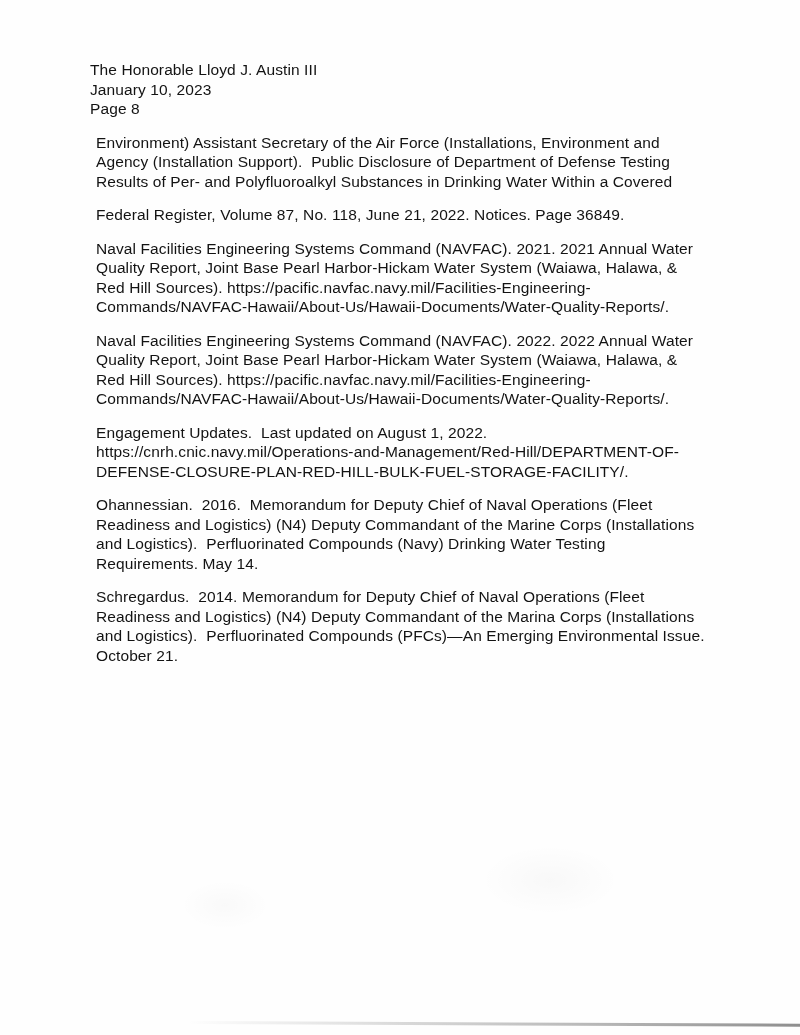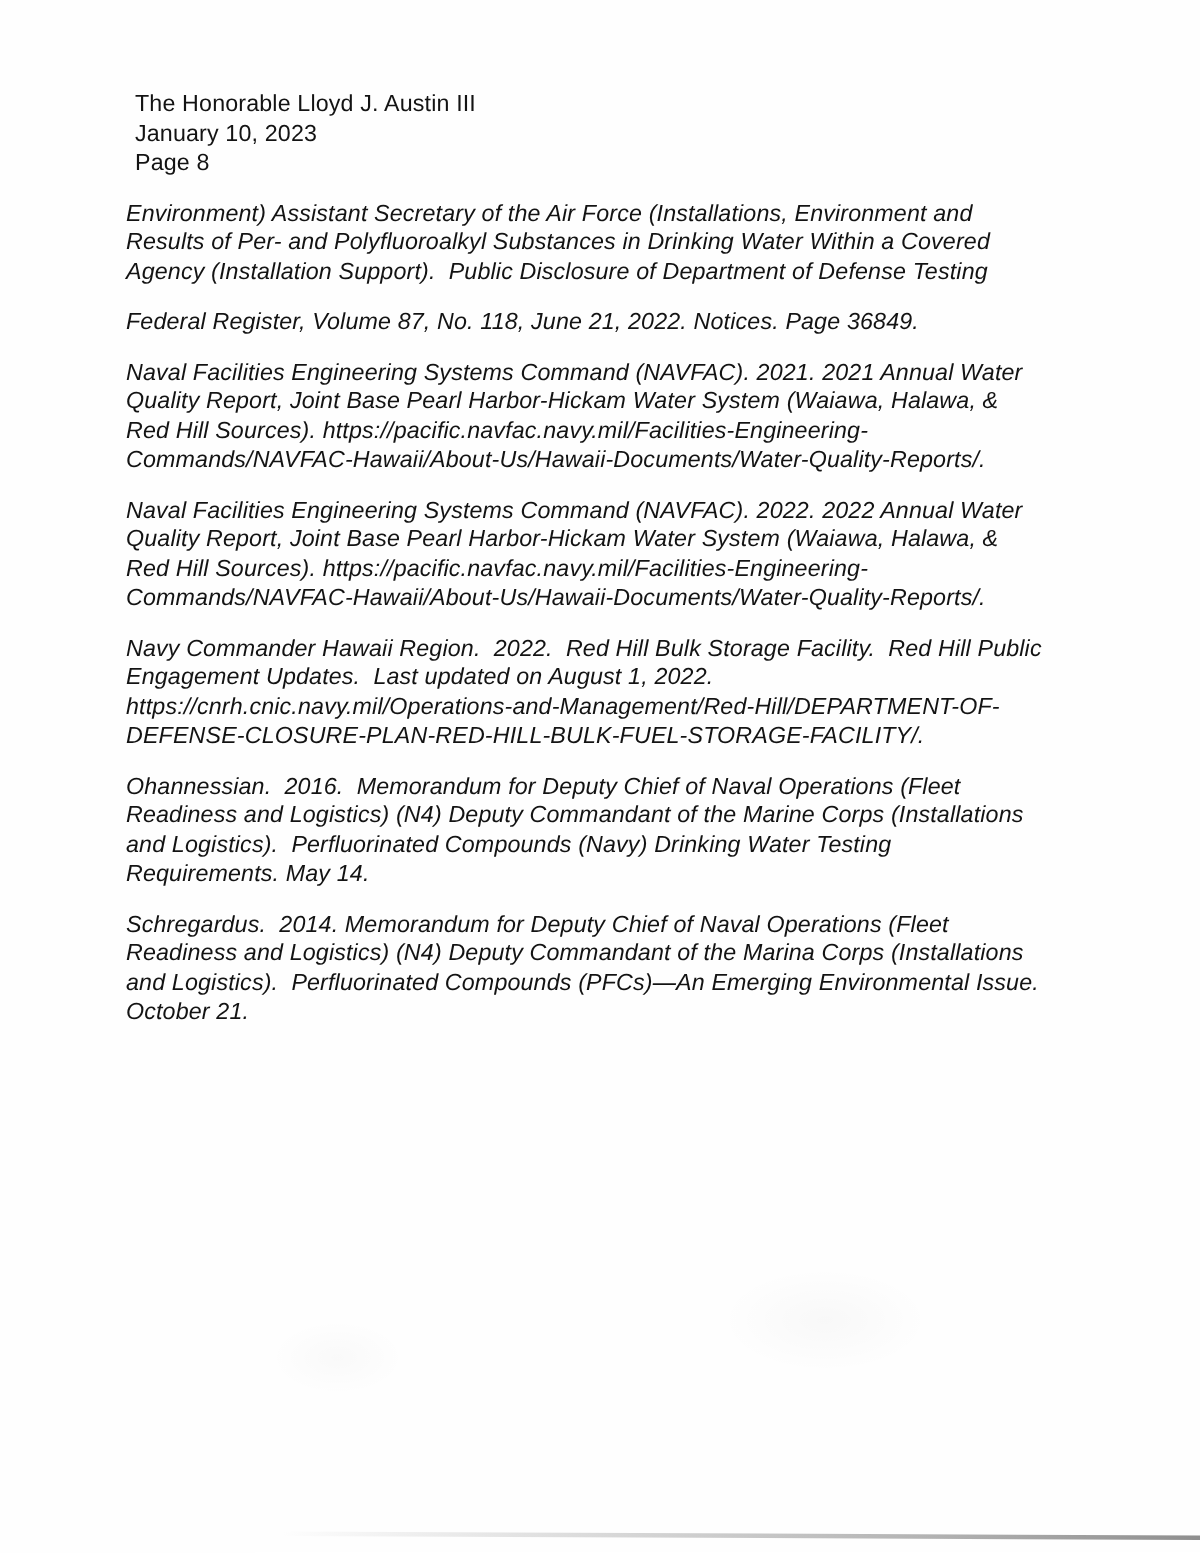--- a/index.html
+++ b/index.html
@@ -22,22 +22,21 @@
     top: 60px;
     width: 680px;
     font-size: 15.5px;
     line-height: 19.5px;
     letter-spacing: 0.1px;
   }
   .header-block {
     margin: 0 0 14px 6px;
   }
   .para {
-    margin: 0 0 14px 0;
-    font-style: italic;
+    margin: 0 0 14px 12px;
   }
   .ln {
     display: block;
     white-space: pre-wrap;
   }
   .scan-line {
     position: absolute;
     left: 188px;
     right: 0;
     top: 1021px;
@@ -74,22 +73,22 @@
   <div class="content">
 
     <div class="header-block">
       <span class="ln">The Honorable Lloyd J. Austin III</span>
       <span class="ln">January 10, 2023</span>
       <span class="ln">Page 8</span>
     </div>
 
     <p class="para">
       <span class="ln">Environment) Assistant Secretary of the Air Force (Installations, Environment and</span>
+      <span class="ln">Agency (Installation Support).  Public Disclosure of Department of Defense Testing</span>
       <span class="ln">Results of Per- and Polyfluoroalkyl Substances in Drinking Water Within a Covered</span>
-      <span class="ln">Agency (Installation Support).  Public Disclosure of Department of Defense Testing</span>
     </p>
 
     <p class="para">
       <span class="ln">Federal Register, Volume 87, No. 118, June 21, 2022. Notices. Page 36849.</span>
     </p>
 
     <p class="para">
       <span class="ln">Naval Facilities Engineering Systems Command (NAVFAC). 2021. 2021 Annual Water</span>
       <span class="ln">Quality Report, Joint Base Pearl Harbor-Hickam Water System (Waiawa, Halawa, &amp;</span>
       <span class="ln">Red Hill Sources). https://pacific.navfac.navy.mil/Facilities-Engineering-</span>
@@ -97,21 +96,20 @@
     </p>
 
     <p class="para">
       <span class="ln">Naval Facilities Engineering Systems Command (NAVFAC). 2022. 2022 Annual Water</span>
       <span class="ln">Quality Report, Joint Base Pearl Harbor-Hickam Water System (Waiawa, Halawa, &amp;</span>
       <span class="ln">Red Hill Sources). https://pacific.navfac.navy.mil/Facilities-Engineering-</span>
       <span class="ln">Commands/NAVFAC-Hawaii/About-Us/Hawaii-Documents/Water-Quality-Reports/.</span>
     </p>
 
     <p class="para">
-      <span class="ln">Navy Commander Hawaii Region.  2022.  Red Hill Bulk Storage Facility.  Red Hill Public</span>
       <span class="ln">Engagement Updates.  Last updated on August 1, 2022.</span>
       <span class="ln">https://cnrh.cnic.navy.mil/Operations-and-Management/Red-Hill/DEPARTMENT-OF-</span>
       <span class="ln">DEFENSE-CLOSURE-PLAN-RED-HILL-BULK-FUEL-STORAGE-FACILITY/.</span>
     </p>
 
     <p class="para">
       <span class="ln">Ohannessian.  2016.  Memorandum for Deputy Chief of Naval Operations (Fleet</span>
       <span class="ln">Readiness and Logistics) (N4) Deputy Commandant of the Marine Corps (Installations</span>
       <span class="ln">and Logistics).  Perfluorinated Compounds (Navy) Drinking Water Testing</span>
       <span class="ln">Requirements. May 14.</span>

